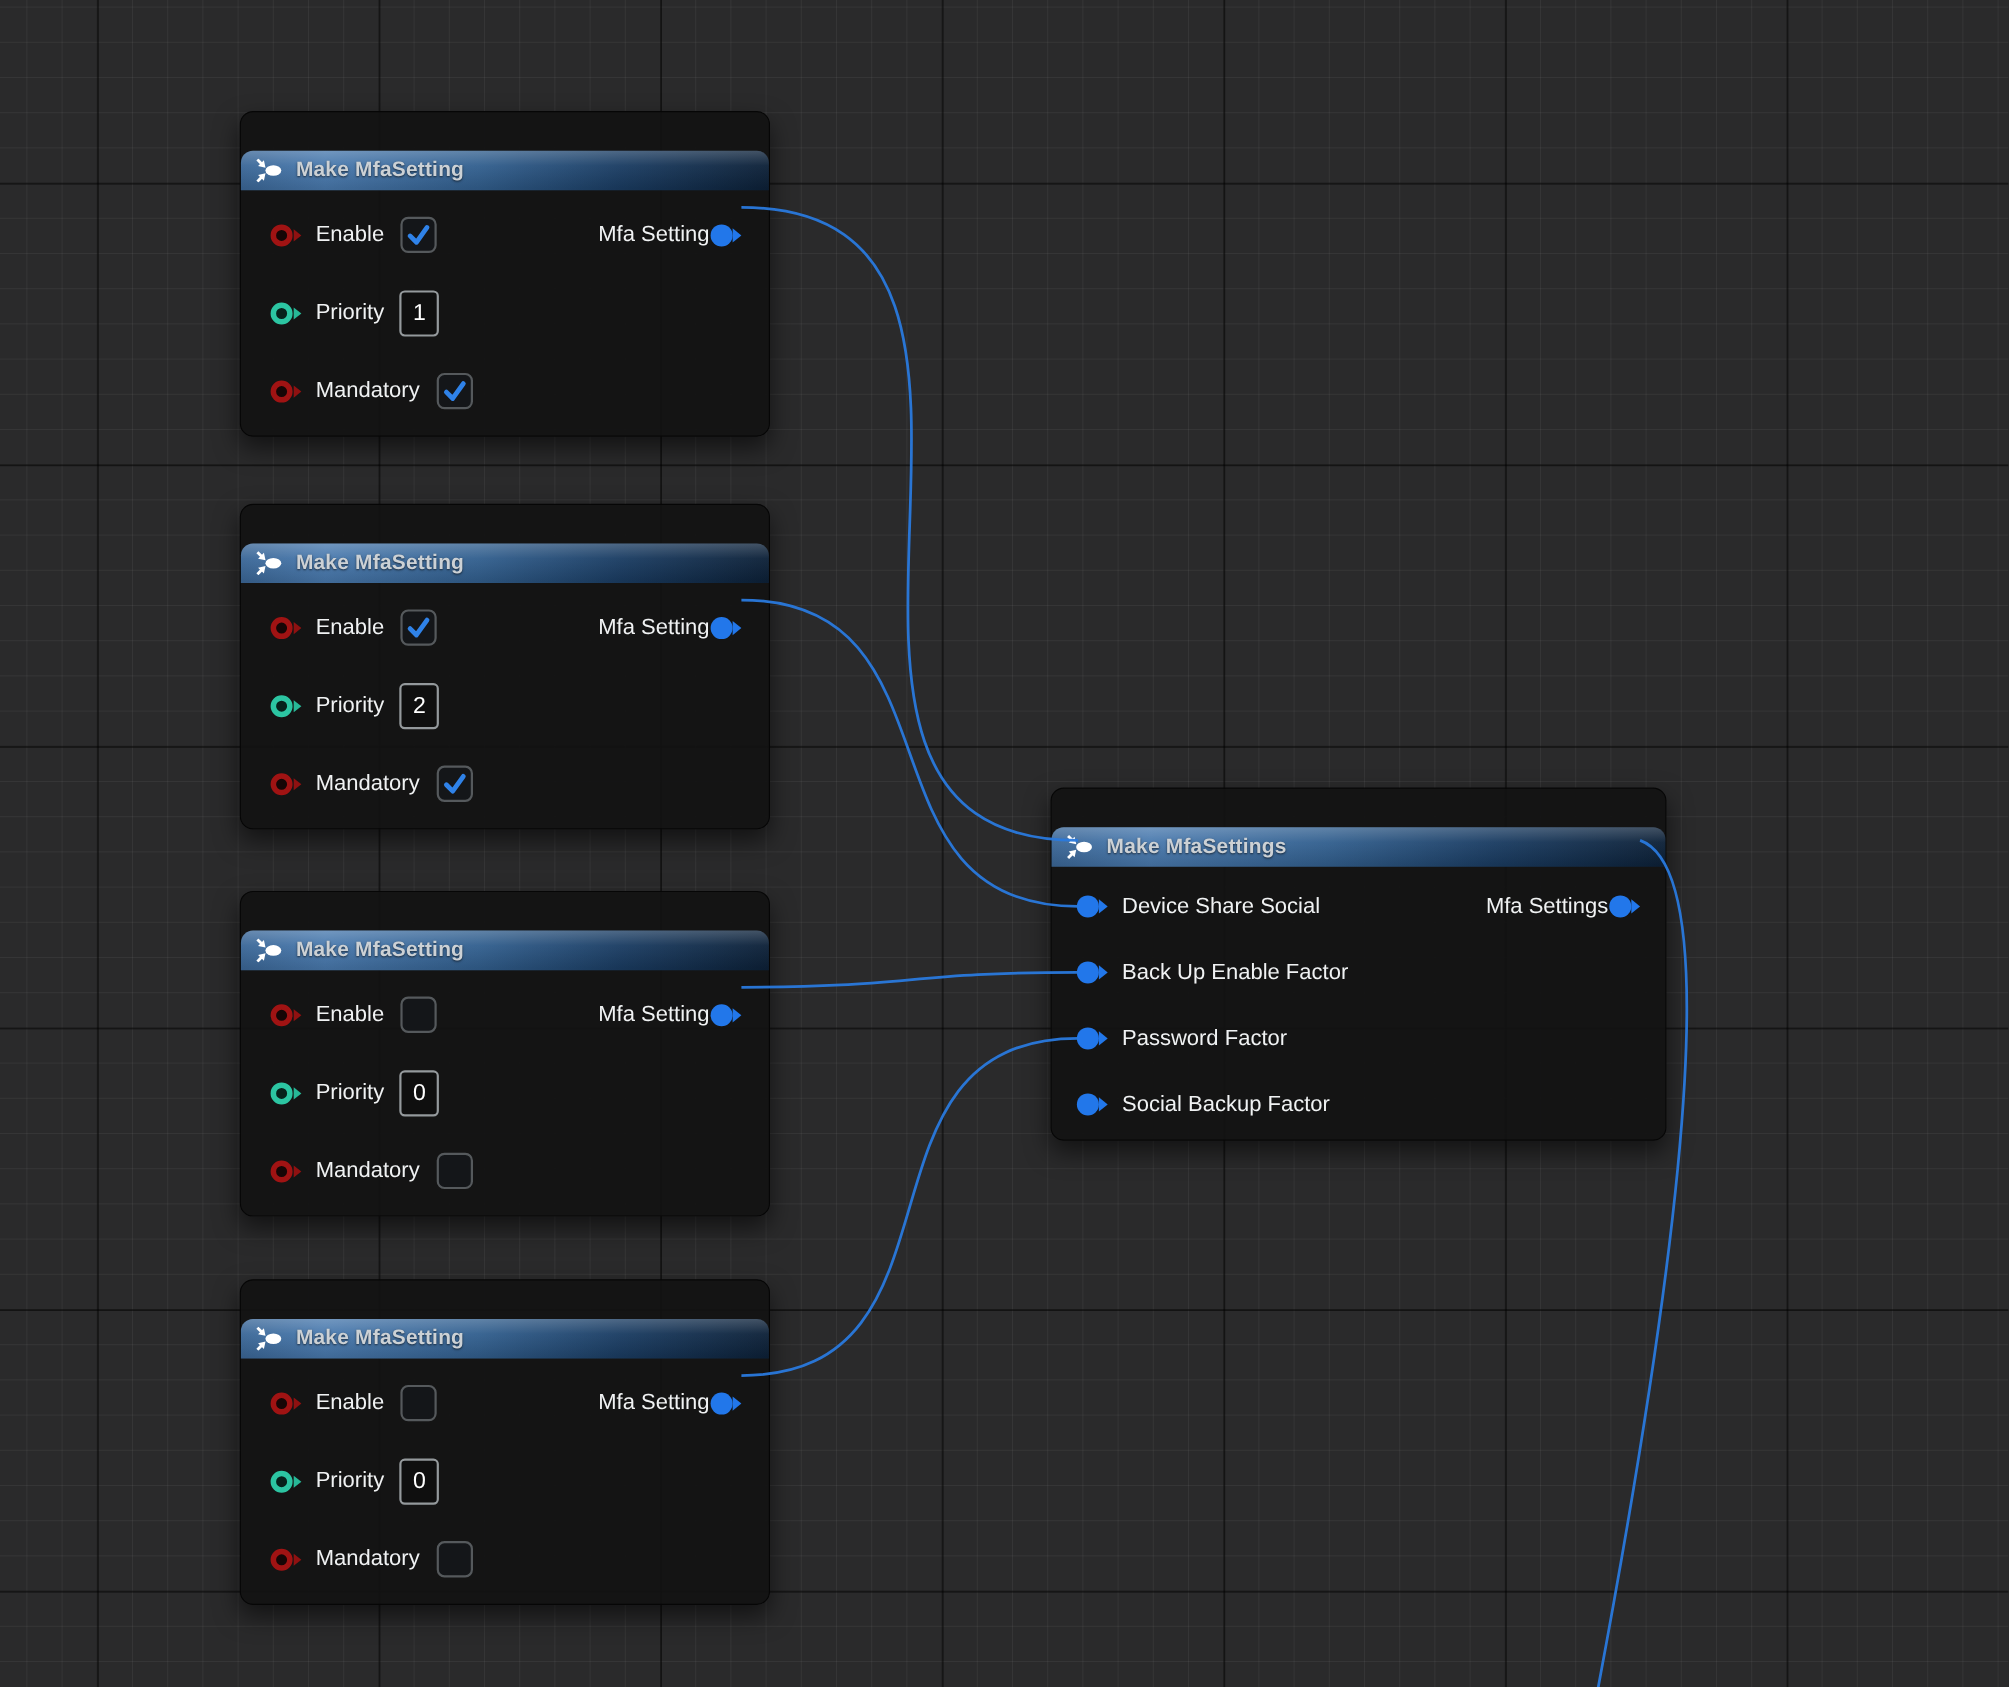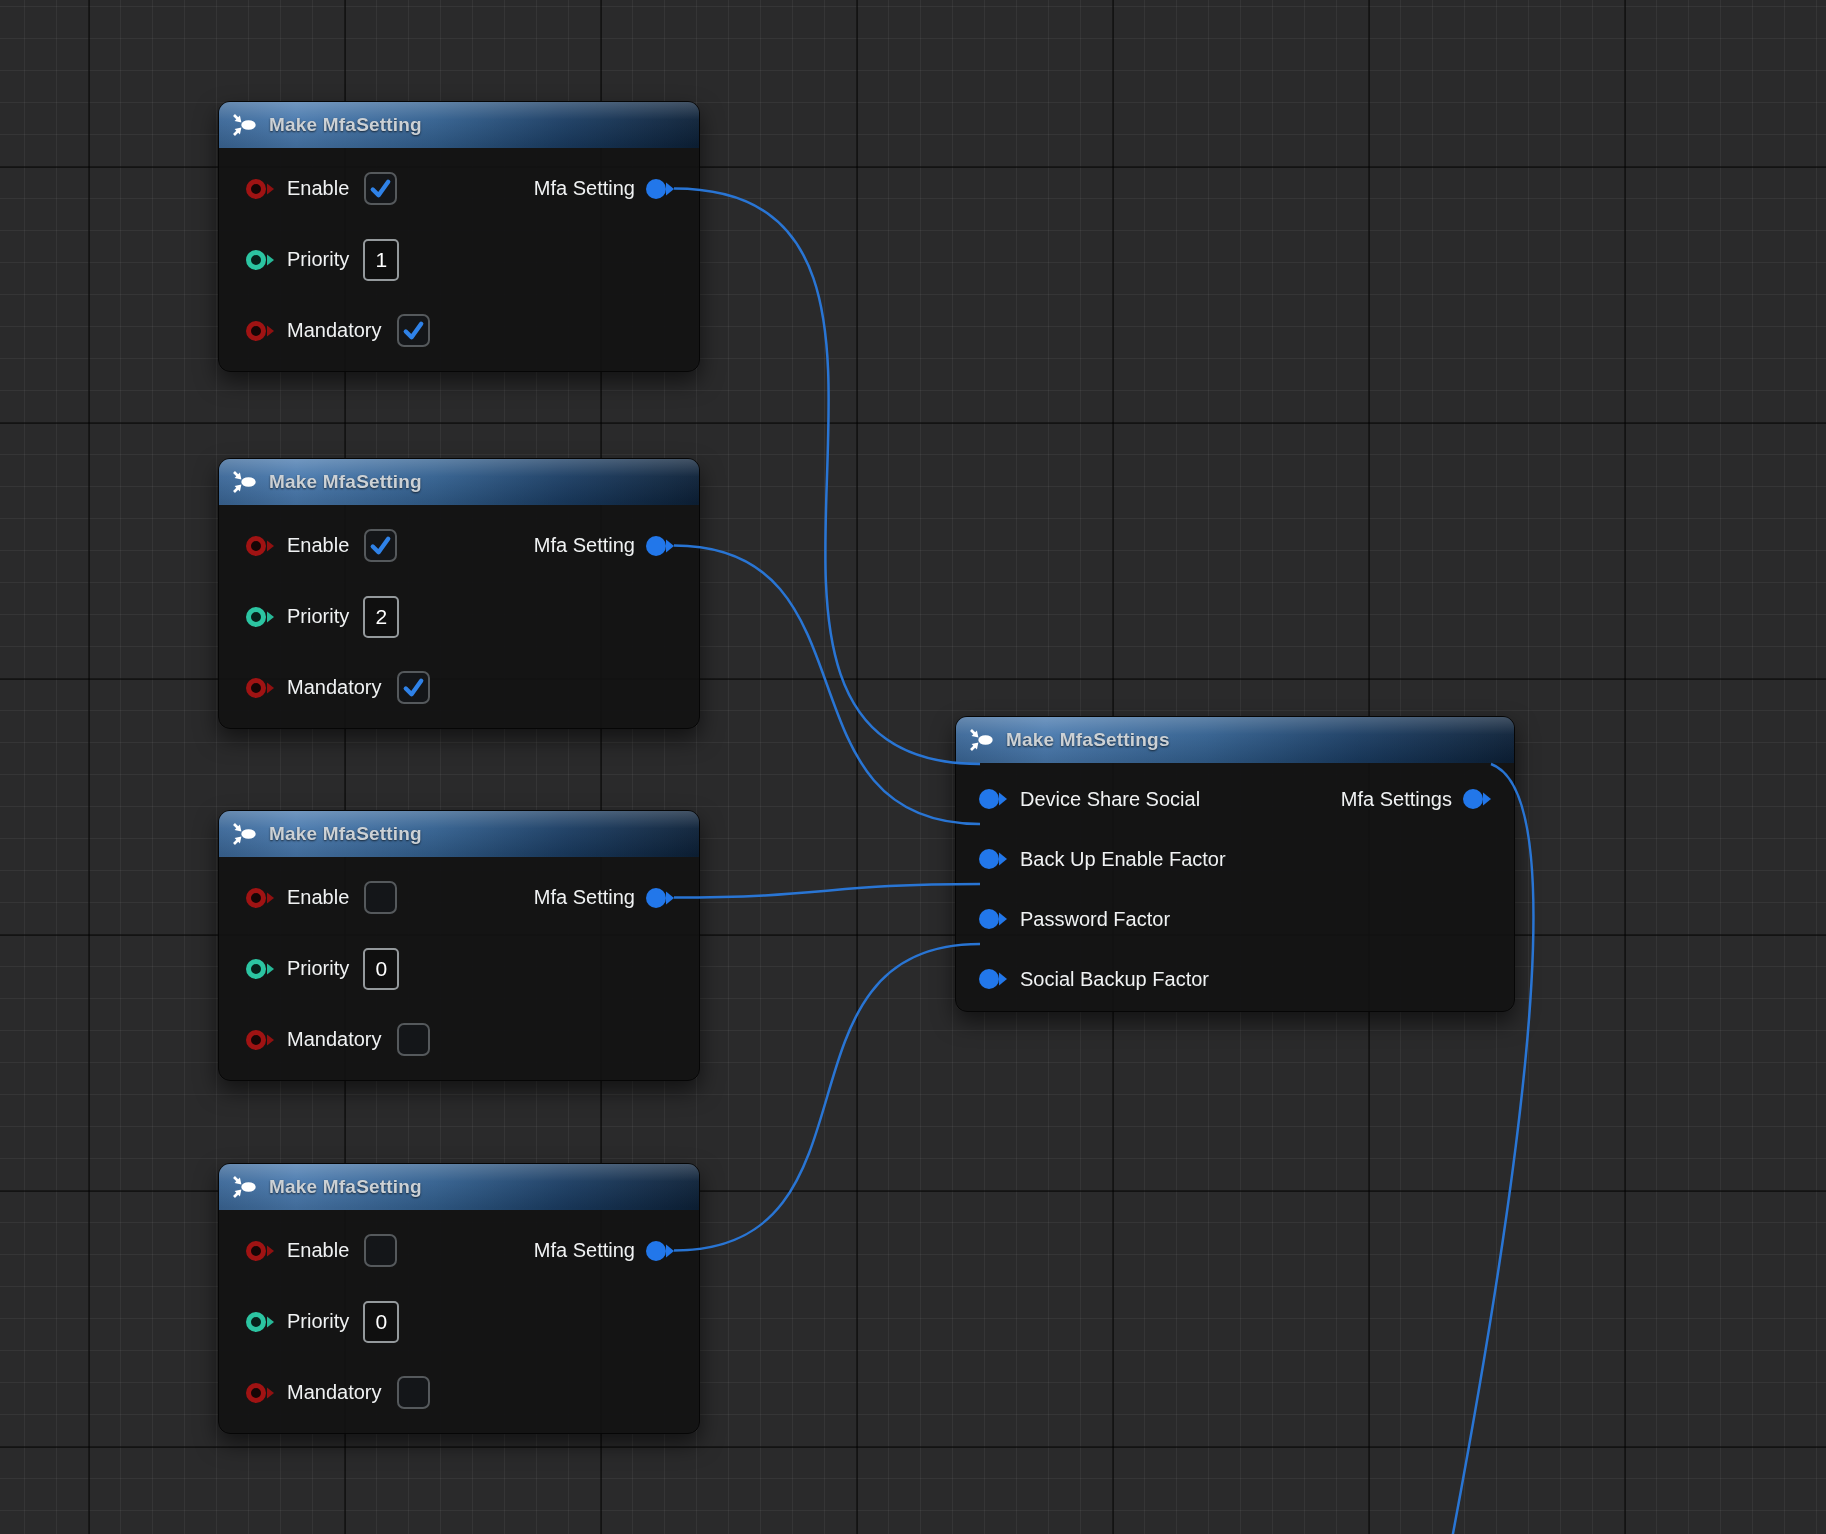--- a/index.html
+++ b/index.html
@@ -19,36 +19,37 @@
   .wire{fill:none;stroke:#2979dd;stroke-width:2.5px;opacity:0.95;}
 
   .node{
     position:absolute;z-index:2;
     background:rgba(18,18,18,0.93);
     border:1px solid #060606;
     border-radius:12px;
     box-shadow:0 10px 22px rgba(0,0,0,0.55);
   }
   .header{
-    height:46px;display:flex;align-items:center;gap:11px;padding:0 13px;
+    height:36px;display:flex;align-items:center;gap:11px;padding:0 13px;
     border-radius:11px 11px 0 0;position:relative;
     background:linear-gradient(to right,#3c6898 0%,#4a7aae 16%,#33608f 45%,#1b3d63 72%,#0d2138 100%);
+    margin-top:35px;
   }
   .header::after{
     content:"";position:absolute;inset:0;border-radius:inherit;pointer-events:none;
     background:linear-gradient(to bottom,rgba(255,255,255,0.22),rgba(255,255,255,0.04) 38%,rgba(0,0,0,0.12) 95%);
   }
   .title{font-size:19px;font-weight:bold;color:#ccd1d5;text-shadow:0 1px 2px rgba(0,0,0,0.65);letter-spacing:0.2px;z-index:1;}
   .node-icon{display:flex;z-index:1;}
   .body{display:flex;justify-content:space-between;align-items:flex-start;padding:5px 0;}
   .n5 .body{padding:6px 0 2px 0;}
   .col{display:flex;flex-direction:column;}
   .row{display:flex;align-items:center;gap:12px;height:71px;padding-left:26px;text-align:center;}
   .n5 .row{height:60px;padding-left:22px;}
-  .row.out-row{padding-left:0;padding-right:24px;gap:10px;}
+  .row.out-row{padding-left:0;padding-right:24px;gap:0;}
   .n5 .row.out-row{padding-right:22px;}
   .lbl{font-size:20px;color:#f0f2f3;white-space:nowrap;}
   .pin{display:flex;align-items:center;}
   .checkbox{
     position:relative;width:29px;height:29px;margin-left:3px;
     border:2px solid #55595c;border-radius:7px;background:#141619;
     display:flex;align-items:center;justify-content:center;
   }
   .checkbox svg{visibility:hidden;}
   .checkbox.checked svg{visibility:visible;}

